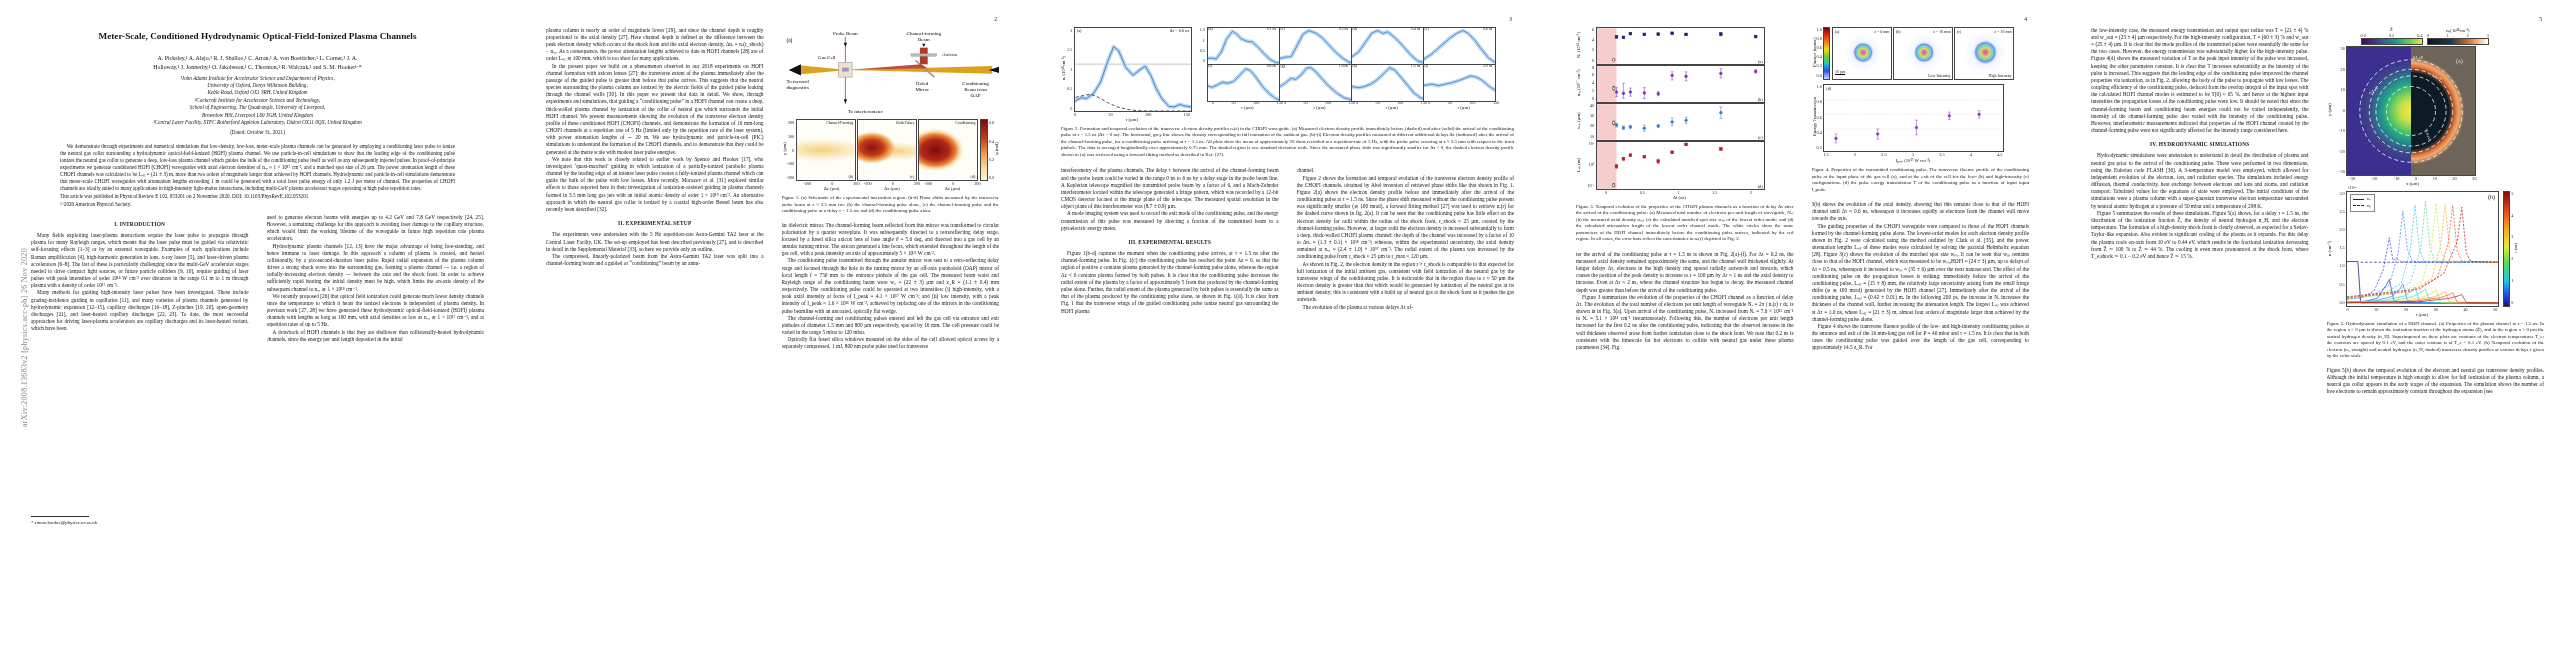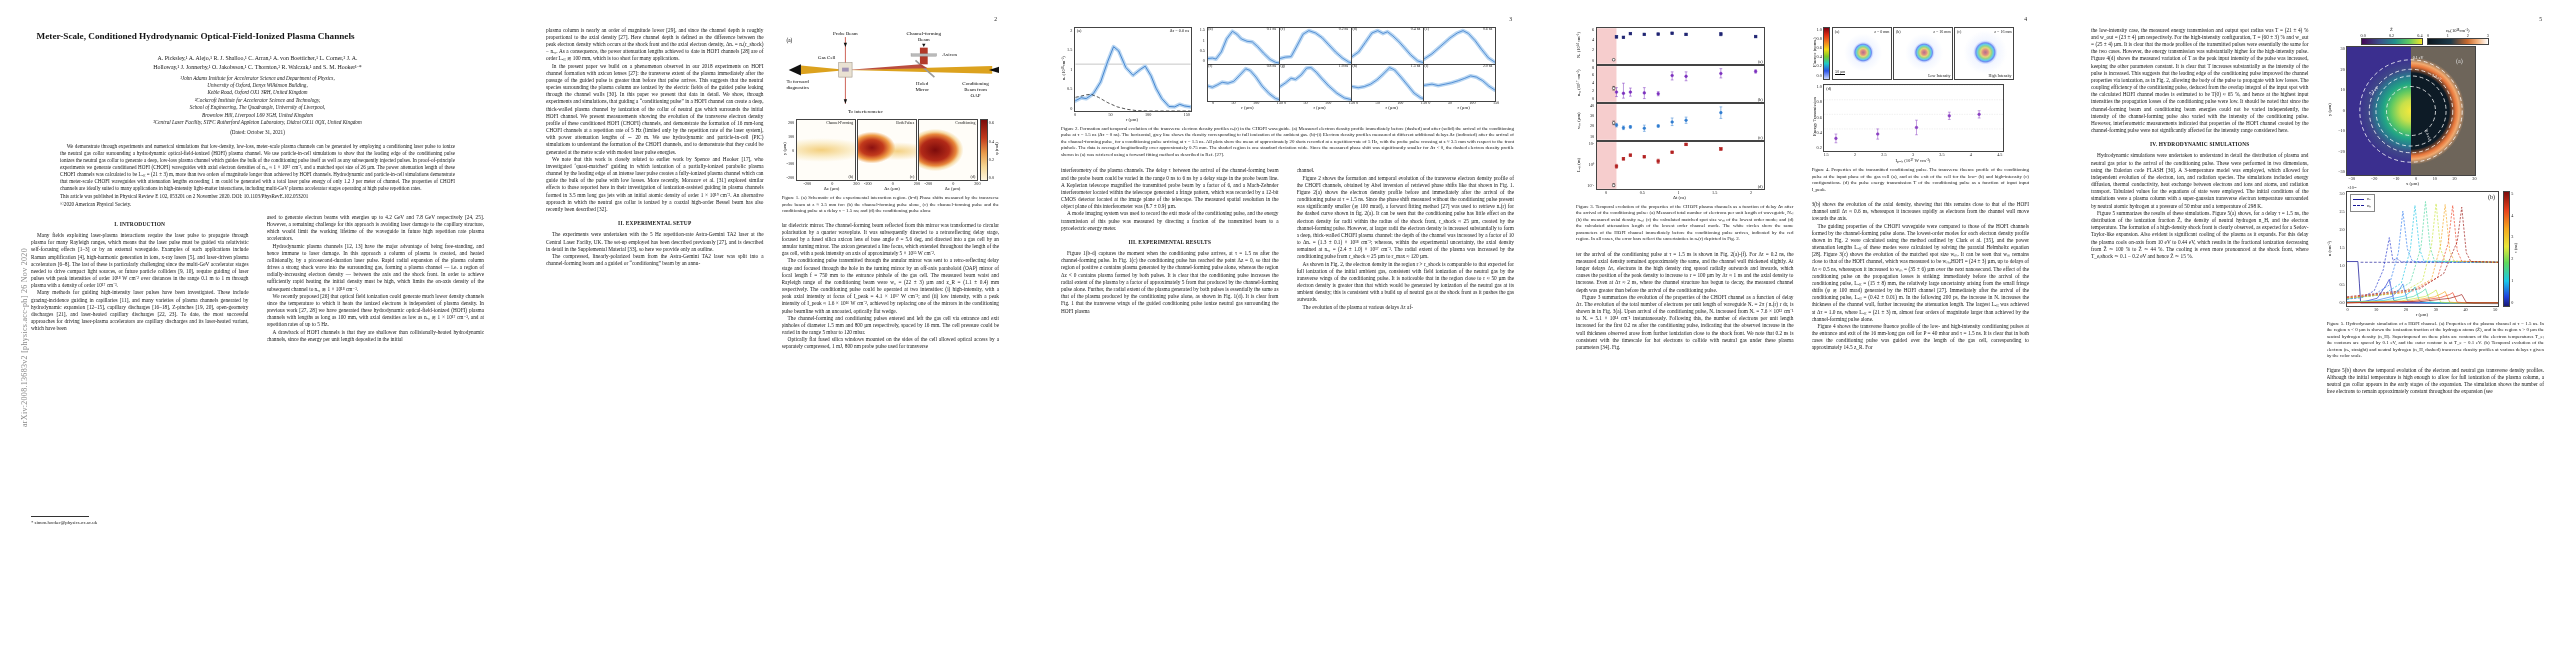--- a/index.html
+++ b/index.html
@@ -3,21 +3,21 @@
 <meta charset="utf-8">
 <style>
   html,body{margin:0;padding:0;background:#e8e8e8;}
   .canvas{width:2576px;height:667px;background:#ffffff;display:flex;position:relative;
           font-family:"Liberation Serif", serif;color:#151515;overflow:hidden;}
   .page{width:515px;height:667px;position:relative;padding:16.7px 31px 0 31px;box-sizing:border-box;overflow:hidden;background:#fff;}
   .pageno{position:absolute;top:15.6px;right:33px;font-size:5.6px;}
   .arxiv-stamp{position:absolute;left:-154px;top:333px;width:356px;text-align:center;
      transform:rotate(-90deg);color:#8a8a8a;font-size:8px;letter-spacing:0.3px;}
   
-  .title{font-size:9.2px;font-weight:bold;text-align:left;margin:14.5px 5.6px 11px;line-height:1.25;}
+  .title{font-size:9.2px;font-weight:bold;text-align:center;margin:14.5px 5.6px 11px;line-height:1.25;}
   .authors{font-size:5.9px;text-align:center;margin:0.6px 22px;line-height:1.45;}
   .affil{font-size:5.2px;font-style:italic;text-align:center;line-height:1.42;}
   .dated{font-size:5.2px;text-align:center;margin-top:2.8px;}
   .abswrap{margin:7.8px 29px 0 29px;}
   .abstract{font-size:5.1px;line-height:1.38;text-align:justify;margin:0 0 1.1px 0;text-indent:6.7px;}
   .abstract.noind{text-indent:0;}
   .cols{display:flex;gap:18px;margin-top:5.6px;}
   .col{width:218px;overflow:hidden;position:relative;}
   .para{font-size:5.3px;line-height:1.355;text-align:justify;margin:0;text-indent:6.1px;}
   .para.noind{text-indent:0;}

